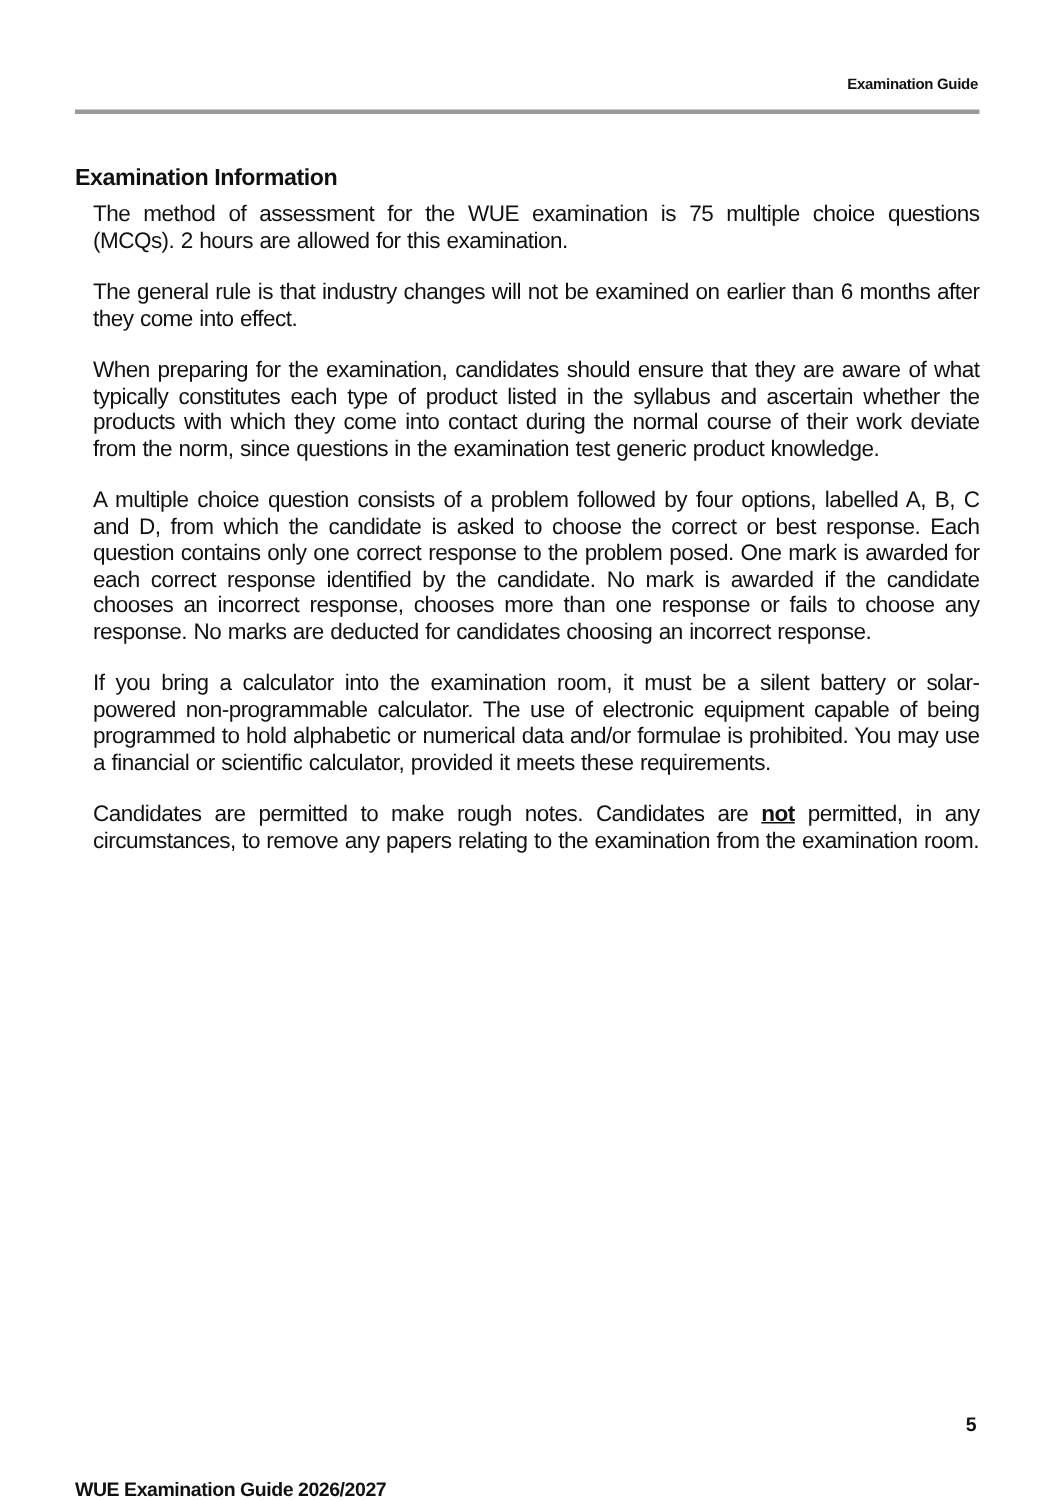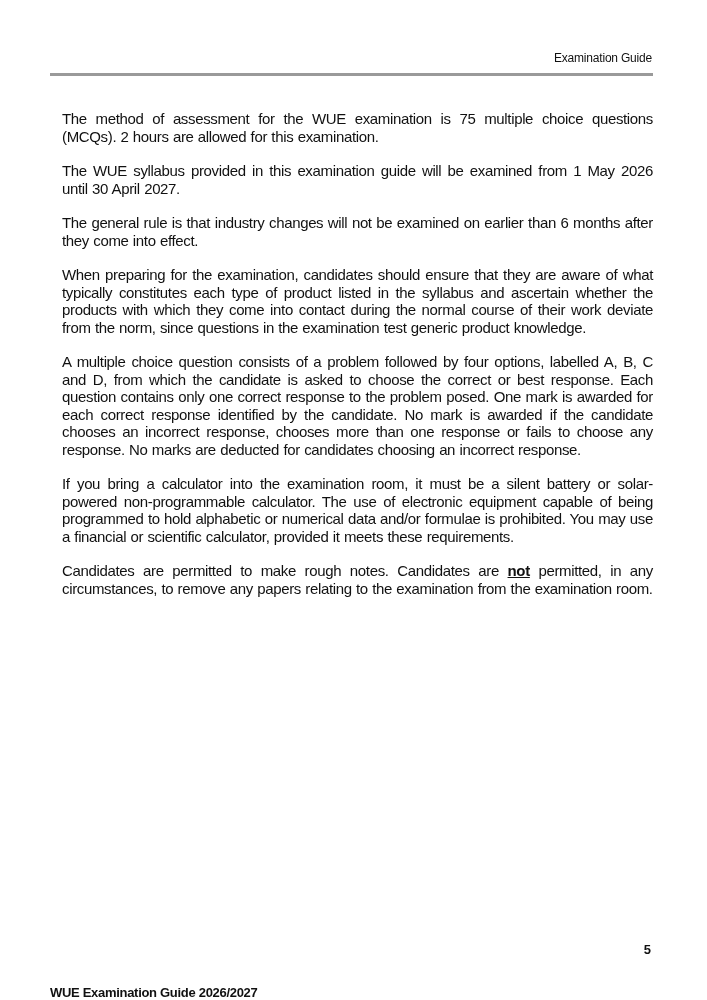--- a/index.html
+++ b/index.html
@@ -1,35 +1,35 @@
 <!DOCTYPE html>
 <html><head>
 <meta charset="utf-8">
 <style>
   html, body { margin: 0; padding: 0; background: #ffffff; }
   body { width: 707px; height: 1000px; position: relative; overflow: hidden;
          font-family: "Liberation Sans", sans-serif; color: #111111; }
-  .header-title { position: absolute; right: 55px; top: 51px; font-size: 12px; font-weight: normal; letter-spacing: -0.2px; }
+  .header-title { position: absolute; right: 55px; top: 51px; font-size: 10px; font-weight: bold; letter-spacing: -0.2px; }
   .header-rule { position: absolute; left: 50px; width: 603px; top: 73px; height: 3px; background: #9a9a9a; }
   .content { position: absolute; left: 50px; top: 110px; width: 603px; }
   .section-title { font-size: 15.5px; font-weight: bold; margin: 0 0 6px 0; letter-spacing: -0.3px; }
   .para { font-size: 15px; line-height: 17.5px; text-align: justify; margin: 0 0 17px 12px; letter-spacing: -0.35px; word-spacing: 0.5px; }
   .para u { font-weight: bold; }
   .footer-left { position: absolute; left: 50px; top: 985px; font-size: 13px; font-weight: bold; letter-spacing: -0.3px; }
   .footer-right { position: absolute; right: 56px; top: 942px; font-size: 13px; font-weight: bold; }
 </style>
 </head>
 <body>
 
 <div class="header-title">Examination Guide</div>
 <div class="header-rule"></div>
 
 <div class="content">
+  <h2 class="section-title">Examination Information</h2>
   <p class="para">The method of assessment for the WUE examination is 75 multiple choice questions (MCQs).  2 hours are allowed for this examination.</p>
-  <p class="para">The WUE syllabus provided in this examination guide will be examined from 1 May 2026 until 30 April 2027.</p>
   <p class="para">The general rule is that industry changes will not be examined on earlier than 6 months after they come into effect.</p>
   <p class="para">When preparing for the examination, candidates should ensure that they are aware of what typically constitutes each type of product listed in the syllabus and ascertain whether the products with which they come into contact during the normal course of their work deviate from the norm, since questions in the examination test generic product knowledge.</p>
   <p class="para">A multiple choice question consists of a problem followed by four options, labelled A, B, C and D, from which the candidate is asked to choose the correct or best response.  Each question contains only one correct response to the problem posed.  One mark is awarded for each correct response identified by the candidate.  No mark is awarded if the candidate chooses an incorrect response, chooses more than one response or fails to choose any response.  No marks are deducted for candidates choosing an incorrect response.</p>
   <p class="para">If you bring a calculator into the examination room, it must be a silent battery or solar-powered non-programmable calculator.  The use of electronic equipment capable of being programmed to hold alphabetic or numerical data and/or formulae is prohibited.  You may use a financial or scientific calculator, provided it meets these requirements.</p>
   <p class="para"><span>Candidates are permitted to make rough notes.  Candidates are </span><u>not</u><span> permitted, in any circumstances, to remove any papers relating to the examination from the examination room.</span></p>
 </div>
 
 <div class="footer-left">WUE Examination Guide 2026/2027</div>
 <div class="footer-right">5</div>
 

